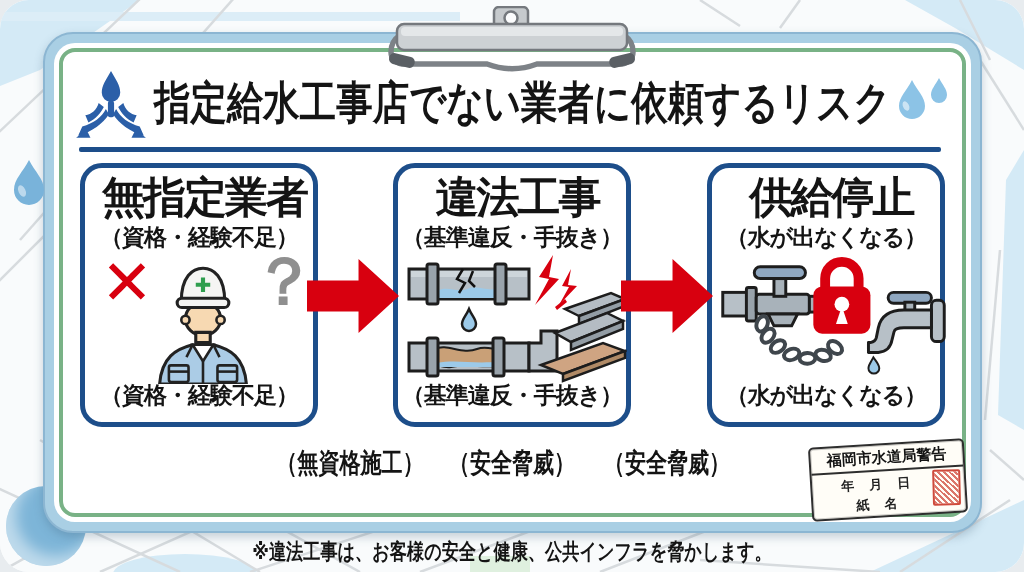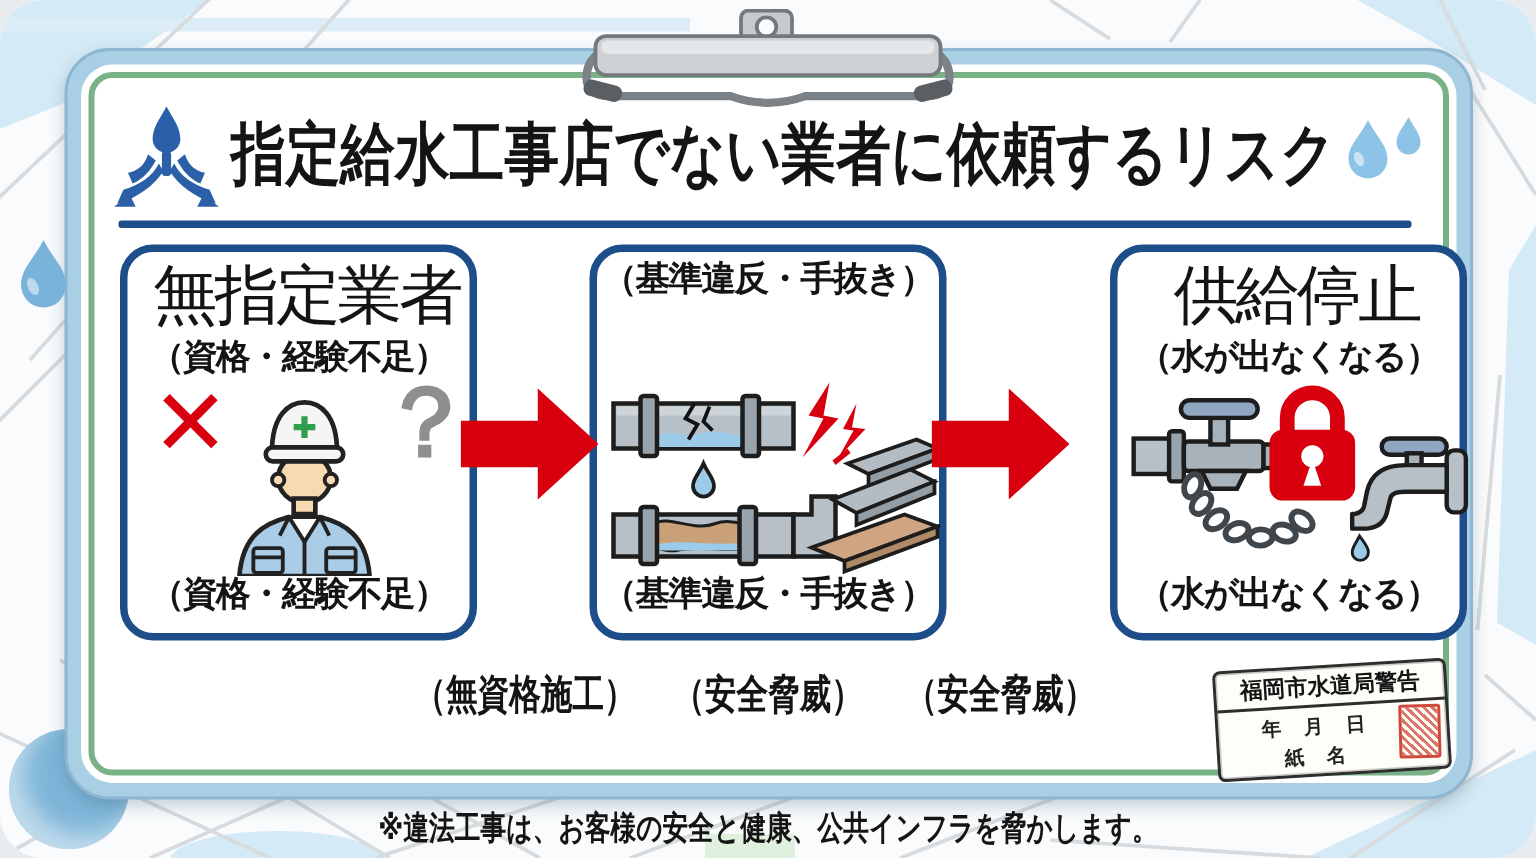--- a/index.html
+++ b/index.html
@@ -19,22 +19,22 @@
   .title span{display:inline-block;transform:scaleX(.81);transform-origin:0 50%;
               font-size:45px;font-weight:900;line-height:1.2;letter-spacing:0;}
   .underline{position:absolute;left:79px;top:147px;width:862px;height:5px;background:#1d4e8a;border-radius:2px;z-index:4;}
   .title-drops{position:absolute;left:896px;top:76px;z-index:4;}
   .drop-left{position:absolute;left:10px;top:158px;z-index:4;}
   .ball{position:absolute;left:6px;top:486px;width:80px;height:80px;border-radius:50%;
         background:#7db5d8;box-shadow:inset 10px -10px 14px rgba(255,255,255,.5);z-index:1;}
   
   .risk-box{position:absolute;top:163px;width:238px;height:264px;background:#fff;
             border:5px solid #1d4e8a;border-radius:22px;box-sizing:border-box;text-align:center;z-index:4;}
-  .b1{left:80px}.b2{left:393px}.b3{left:740px}
-  .box-h{margin-top:8px;font-size:43px;font-weight:400;line-height:1.02;letter-spacing:-2px;white-space:nowrap;padding-left:11px;}
+  .b1{left:80px}.b2{left:393px}.b3{left:707px}
+  .box-h{margin-top:8px;font-size:43px;font-weight:700;line-height:1.02;letter-spacing:-2px;white-space:nowrap;padding-left:11px;}
   .box-s{margin-top:2px;font-size:23px;font-weight:800;letter-spacing:-1px;white-space:nowrap;}
   .box-sb{position:absolute;bottom:11px;left:0;right:0;font-size:23px;font-weight:800;letter-spacing:-1px;white-space:nowrap;}
   .x-mark{position:absolute;left:16px;top:84px;font-size:62px;font-weight:900;line-height:1;color:#d8000f;}
   .q-mark{position:absolute;left:166px;top:80px;font-size:66px;font-weight:900;line-height:1;color:#8f8f8f;}
   .worker{position:absolute;left:64px;top:92px;}
   .box-art{position:absolute;left:9px;top:85px;}
   
   .arrow{position:absolute;top:259px;width:92px;height:74px;background:#d8000f;z-index:5;
          clip-path:polygon(0 29%,56% 29%,56% 0,100% 50%,56% 100%,56% 71%,0 71%);}
   .a1{left:307px}.a2{left:621px}
@@ -158,20 +158,21 @@
       <line x1="64" y1="108" x2="83" y2="108" stroke="#222" stroke-width="2.5"></line>
       <line x1="50" y1="98" x2="50" y2="120" stroke="#222" stroke-width="2.5"></line>
     </svg>
     <div class="q-mark">？</div>
     <div class="box-sb">（資格・経験不足）</div>
   </div>
 
   <div class="arrow a1"></div>
 
   <div class="risk-box b2">
+    <div class="box-h">違法工事</div>
     <div class="box-s">（基準違反・手抜き）</div>
     <svg class="box-art" width="220" height="132" viewBox="0 0 220 132">
       <g>
         <rect x="2" y="16" width="120" height="30" fill="#b7c0c7" stroke="#1d1d1d" stroke-width="3"></rect>
         <rect x="4" y="18" width="116" height="6" fill="#cdd5da"></rect>
         <path d="M30 38 C40 32 50 40 60 36 C70 32 80 38 88 36 L88 45 L30 45 Z" fill="#9ccae9"></path>
         <path d="M56 16 L50 26 L58 30 L52 40 M66 18 L62 28 L68 34" stroke="#111" stroke-width="2.5" fill="none"></path>
         <rect x="20" y="11" width="11" height="40" rx="2" fill="#99a3ab" stroke="#1d1d1d" stroke-width="3"></rect>
         <rect x="88" y="11" width="11" height="40" rx="2" fill="#99a3ab" stroke="#1d1d1d" stroke-width="3"></rect>
       </g>

